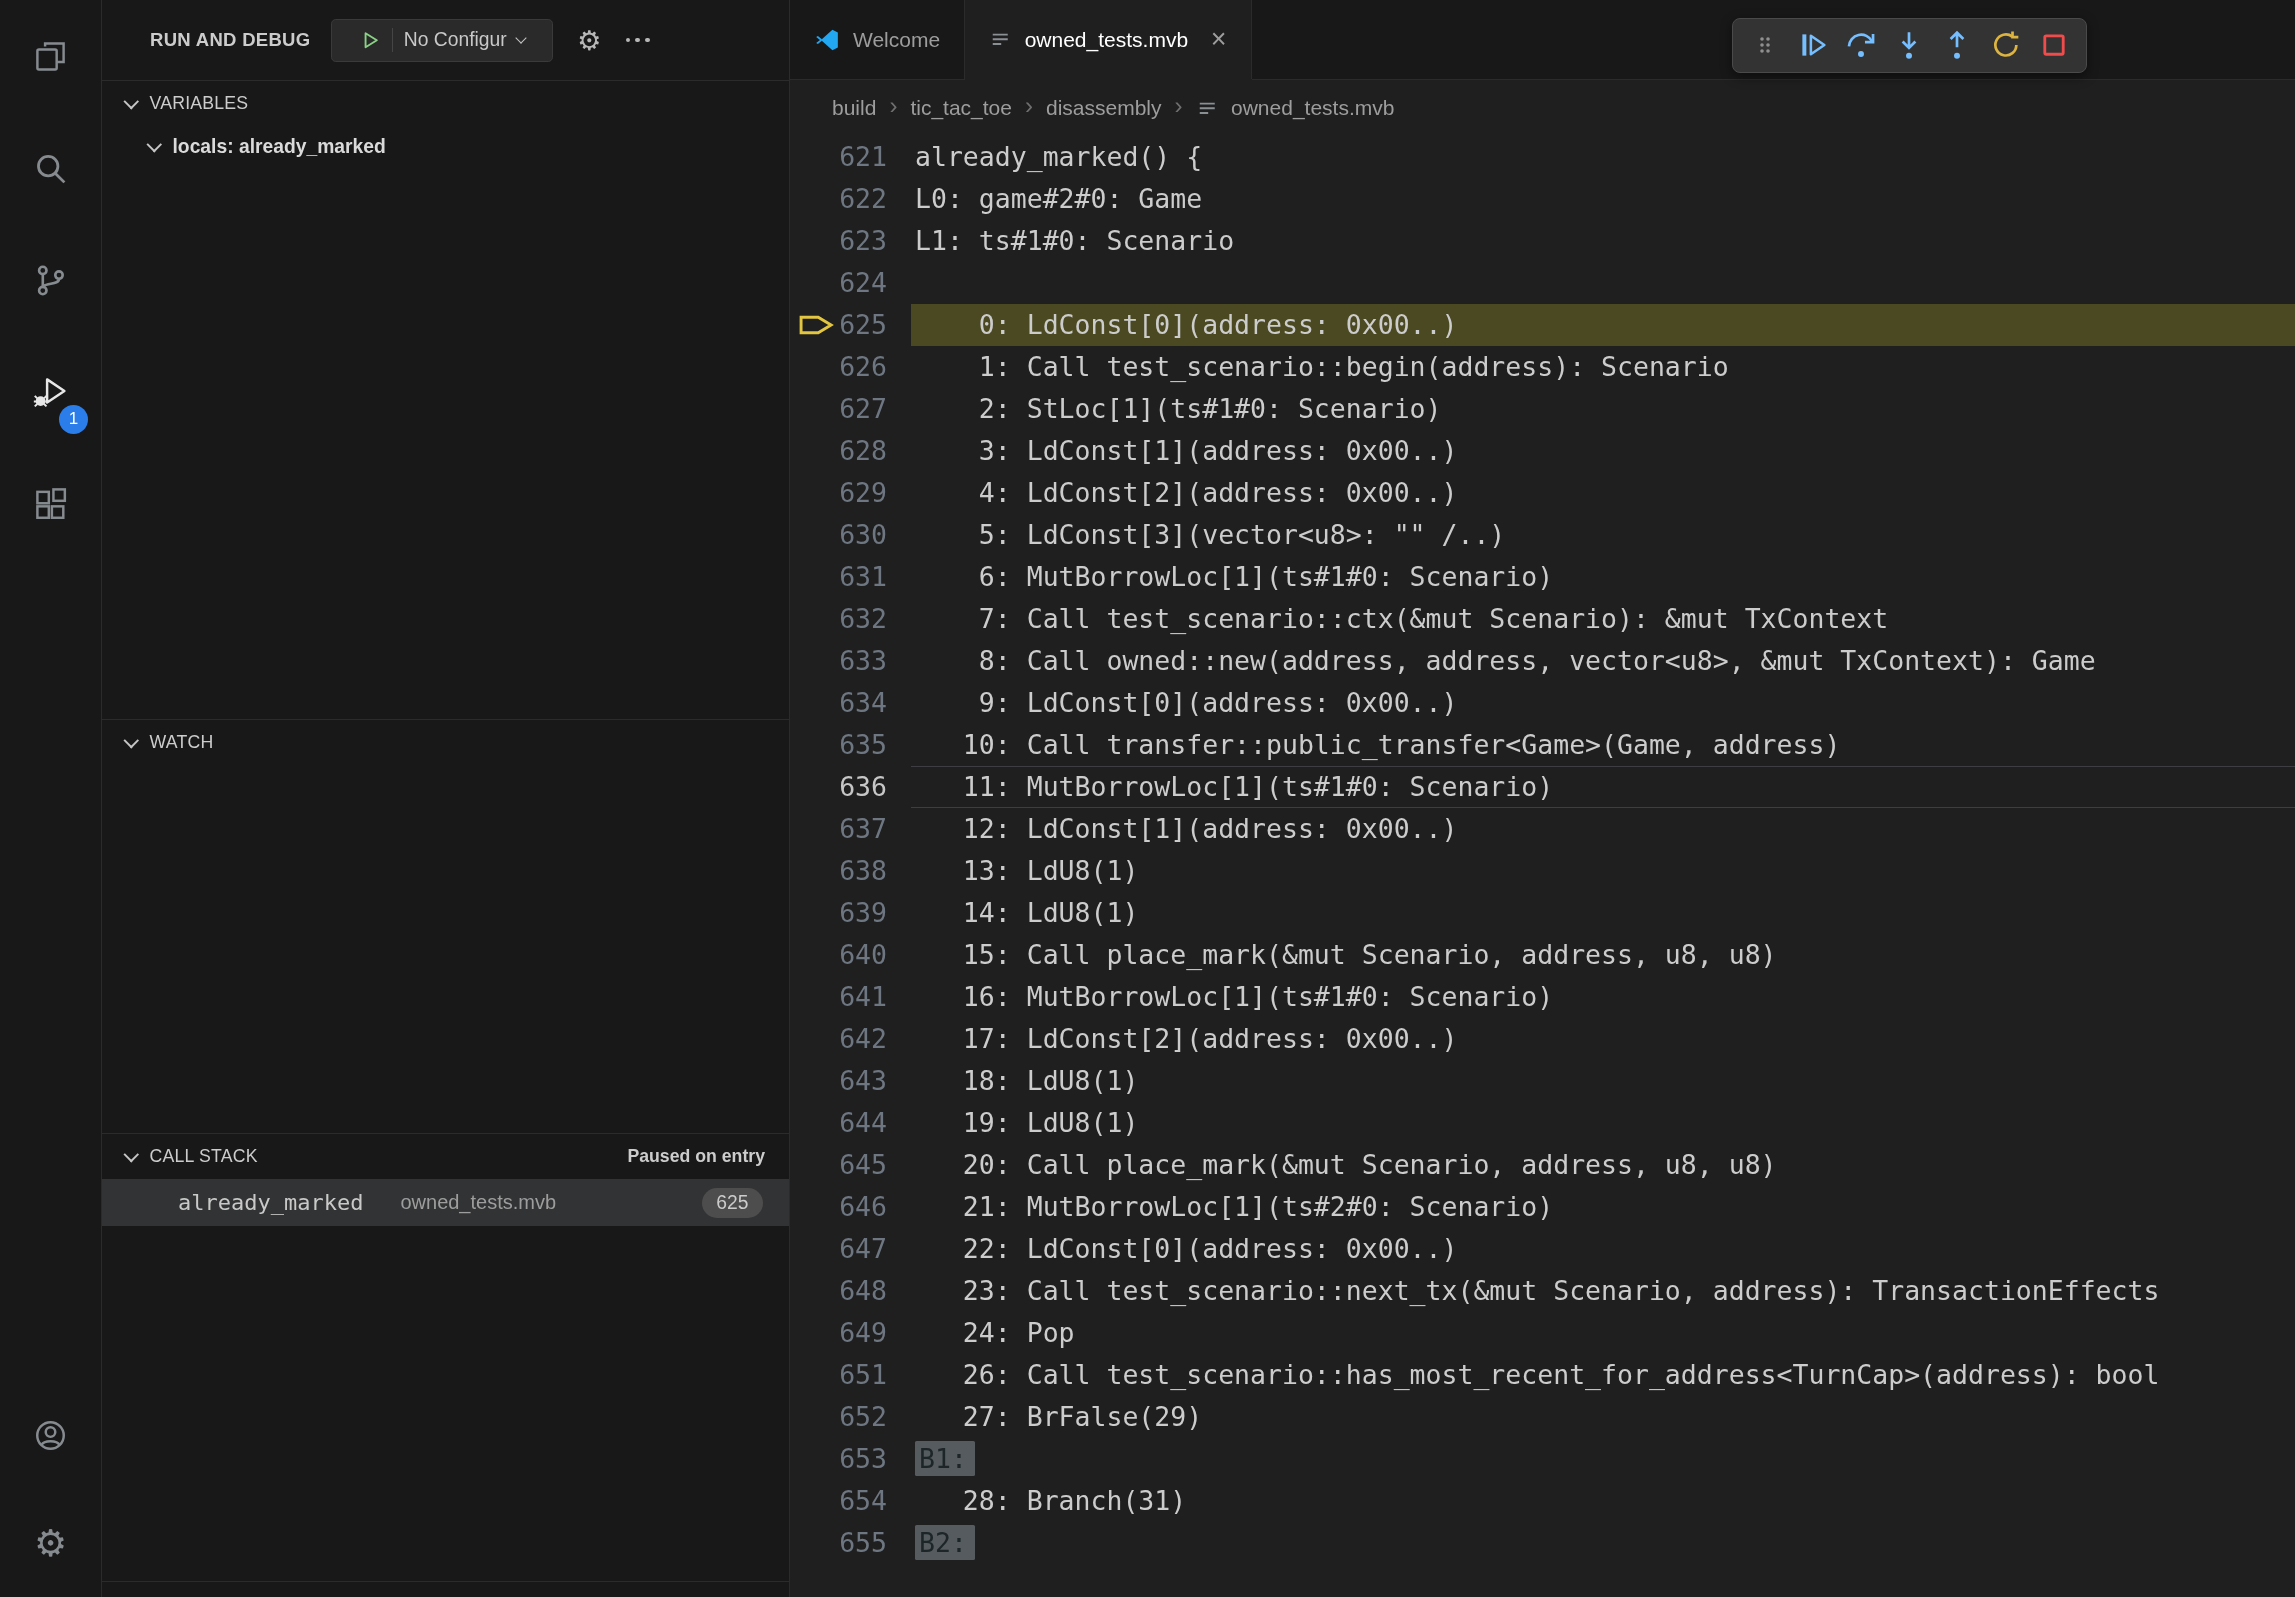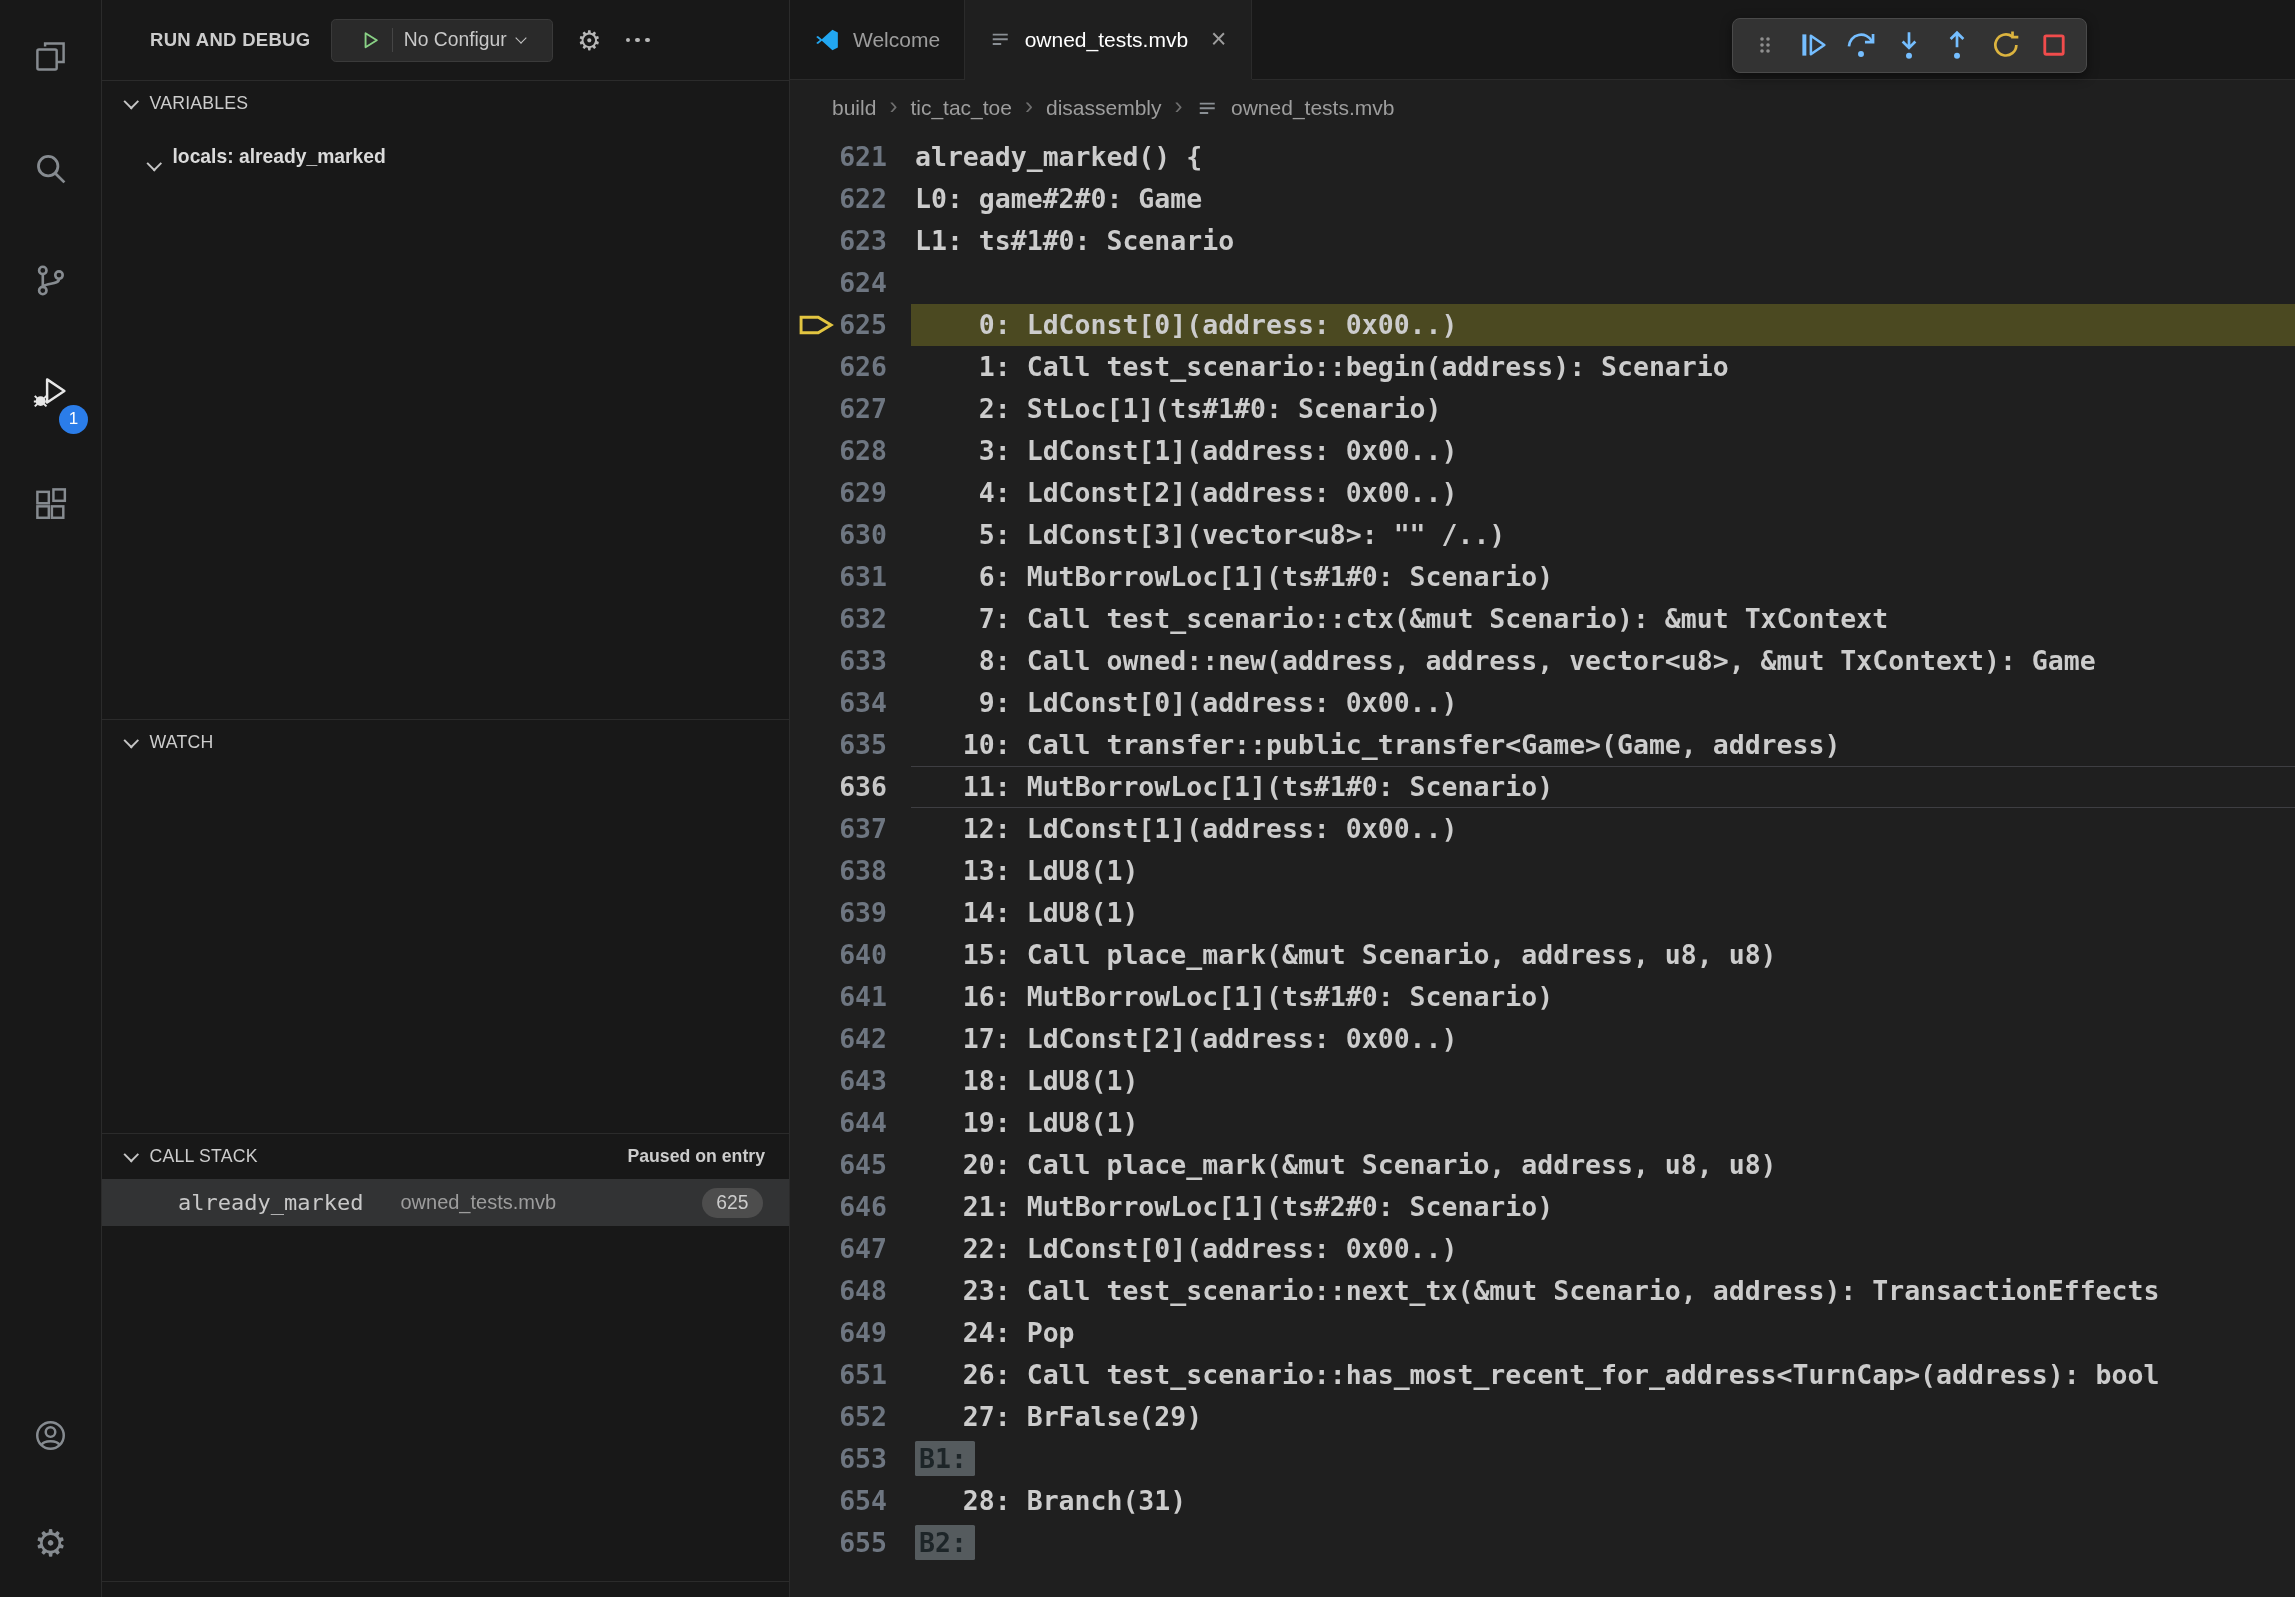--- a/index.html
+++ b/index.html
@@ -47,21 +47,21 @@
   .hdr-more i{width:4.8px; height:4.8px; border-radius:50%; background:#b8b8b8; display:block;}
 
   .panel{border-top:0.8px solid var(--border); display:flex; flex-direction:column; overflow:hidden;}
   .panel-header{height:45px; flex:none; display:flex; align-items:center; padding:0 24px; gap:13px;}
   .panel-title{font-size:17.7px; font-weight:400; letter-spacing:0.2px; color:#cccccc;}
   .panel-status{margin-left:auto; font-size:17.7px; font-weight:700; color:#cccccc;}
   .panel.variables{height:639px; flex:none;}
   .panel.watch{height:414px; flex:none;}
   .panel.callstack{height:448px; flex:none;}
   .panel.breakpoints{flex:1;}
-  .tree-row{height:42px; display:flex; align-items:flex-end; gap:13px; padding-left:47px;}
+  .tree-row{height:42px; display:flex; align-items:center; gap:13px; padding-left:47px;}
   .tree-label{font-size:19.3px; font-weight:700; color:#dadada;}
   .frame-row{height:47px; flex:none; background:var(--row-highlight); display:flex; align-items:center;
     padding:0 26px 0 76px;}
   .frame-name{font-family:"DejaVu Sans Mono",monospace; font-size:22px; color:#c9c9c9;}
   .frame-file{font-size:20px; color:var(--muted); margin-left:37px;}
   .frame-line-badge{margin-left:auto; background:#4d4d4d; color:#cccccc; font-size:19.3px;
     padding:4px 14.5px; border-radius:17.7px;}
 
   
   .editor-area{flex:1; display:flex; flex-direction:column; position:relative; background:var(--editor-bg); overflow:hidden;}
@@ -78,21 +78,21 @@
   .dt-btn{width:45px; height:45px; display:flex; align-items:center; justify-content:center; border-radius:4.8px;}
   .dt-btn svg{width:34px; height:34px;}
   .dt-grip svg{width:24px; height:32px;}
 
   .breadcrumbs{height:56px; flex:none; display:flex; align-items:center; padding-left:42px; gap:13px;
     font-size:21px; color:var(--muted); background:var(--editor-bg);}
   .crumb-sep{color:#6f6f6f; font-size:24px; margin-top:-3.2px;}
   .breadcrumbs svg{width:22.5px; height:22.5px;}
 
   .code-area{flex:1; overflow:hidden; font-family:"DejaVu Sans Mono",monospace; font-size:26.5px; line-height:42px;}
-  .code-line{display:flex; height:42px;font-weight:bold;}
+  .code-line{display:flex; height:42px;}
   .gutter{width:97px; flex:none; position:relative;}
   .ln{display:block; text-align:right; color:var(--line-number);}
   .line-content{flex:1; margin-left:24px; padding-left:4px; white-space:pre; color:var(--text); overflow:hidden;}
   .code-line.exec .line-content{background:var(--exec-line-bg);}
   .exec-arrow{position:absolute; left:8px; top:8.8px; width:37px; height:24px;}
   .code-line.cursor .ln{color:#c6c6c6;}
   .code-line.cursor .line-content{border-top:0.8px solid #3e3e42; border-bottom:0.8px solid #3e3e42; line-height:40px;}
   .block-label{background:var(--block-bg); color:var(--block-fg); padding:2.4px 8px 2.4px 4px; border-radius:1.6px;}
 </style>
 </head>

